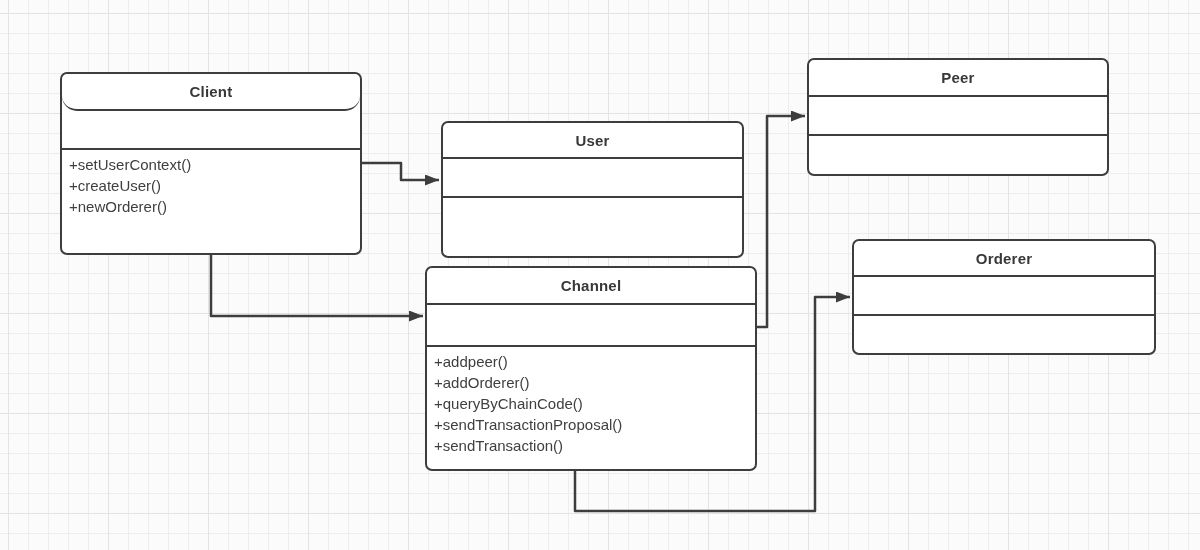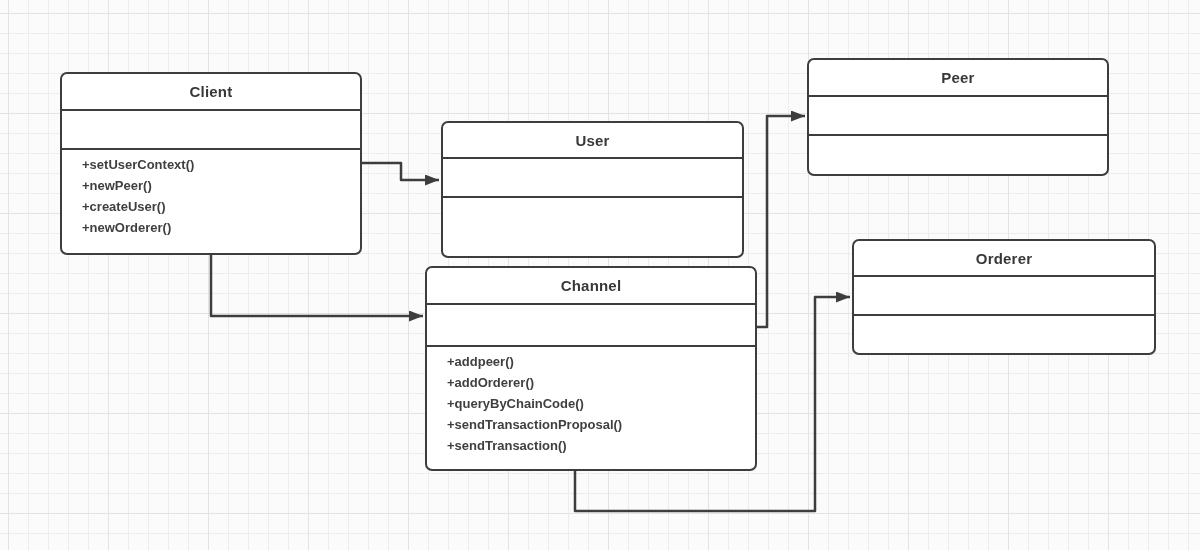--- a/index.html
+++ b/index.html
@@ -49,26 +49,25 @@
     letter-spacing: 0.2px;
   }
   .uml-attrs {
     box-sizing: border-box;
     flex: 0 0 auto;
     border-bottom: 2.5px solid #3d3d3d;
   }
   .uml-methods {
     box-sizing: border-box;
     flex: 1 1 auto;
-    padding: 4px 6px 0 20px;
-    font-size: 13px;
+    padding: 4px 6px 0 7px;
+    font-size: 15px;
     line-height: 21px;
     white-space: nowrap;
     overflow: hidden;
-    font-weight: bold;
   }
   .uml-method { color: #3f3f3f; }
   path.connector {
     fill: none;
     stroke: #3d3d3d;
     stroke-width: 2.5px;
     stroke-linejoin: round;
   }
 </style>
 </head>
@@ -83,25 +82,24 @@
     </defs>
     <g id="edge-group">
         <path d="M362,163 L401,163 L401,180 L439,180" class="connector" marker-end="url(#arrowhead)"></path>
         <path d="M211,255 L211,316 L423,316" class="connector" marker-end="url(#arrowhead)"></path>
         <path d="M725,327 L767,327 L767,116 L805,116" class="connector" marker-end="url(#arrowhead)"></path>
         <path d="M575,470 L575,511 L815,511 L815,297 L850,297" class="connector" marker-end="url(#arrowhead)"></path>
       </g>
   </svg>
   <div id="nodes">
       <div class="uml-class" style="left: 60px; top: 72px; width: 302px; height: 183px;">
-        <div class="uml-title" style="height: 37px;">Client</div>
+        <div class="uml-title" style="height: 37px; border-radius: 15px;">Client</div>
         <div class="uml-attrs" style="height: 39px;"></div>
         <div class="uml-methods">
           <div class="uml-method">+setUserContext()</div>
-          <div class="uml-method">+newPeer()</div>
           <div class="uml-method">+createUser()</div>
           <div class="uml-method">+newOrderer()</div>
         </div>
       </div>
       <div class="uml-class" style="left: 441px; top: 121px; width: 303px; height: 137px;">
         <div class="uml-title" style="height: 36px;">User</div>
         <div class="uml-attrs" style="height: 39px;"></div>
         <div class="uml-methods"></div>
       </div>
       <div class="uml-class" style="left: 807px; top: 58px; width: 302px; height: 118px;">

